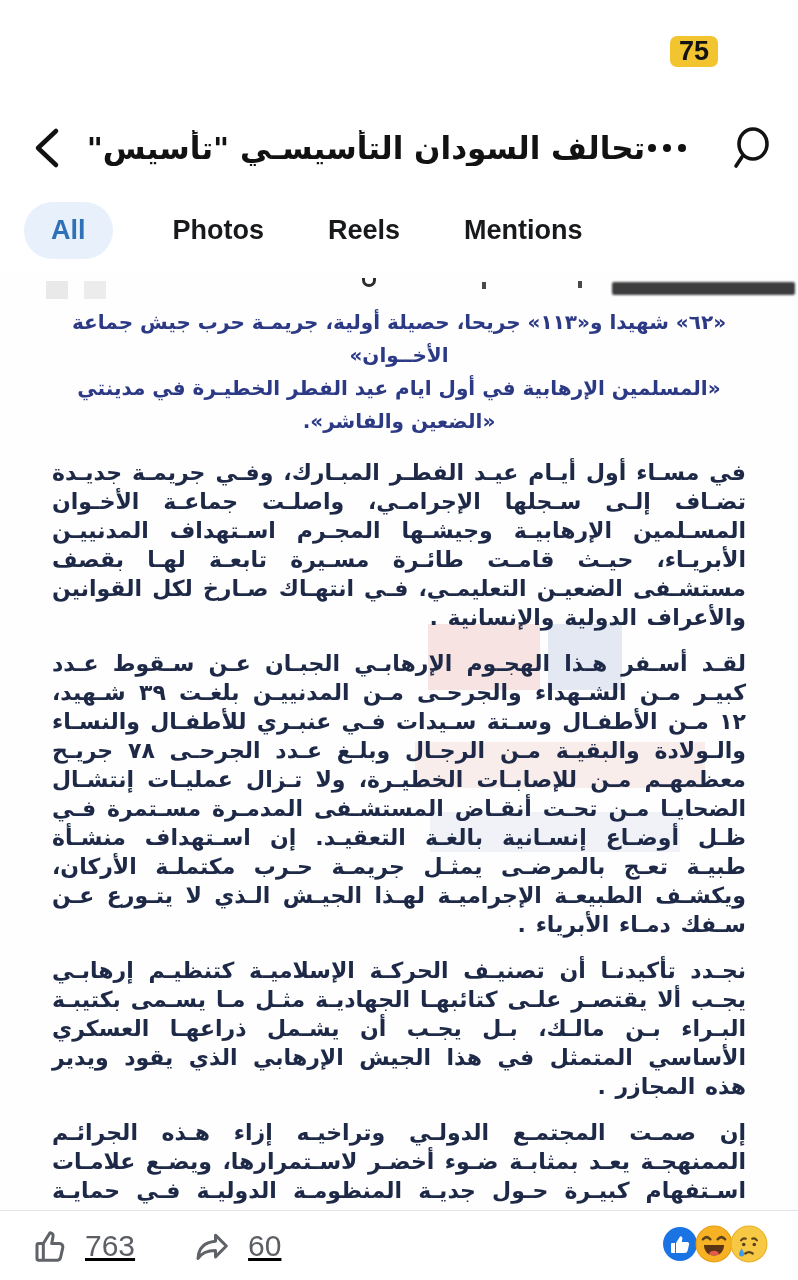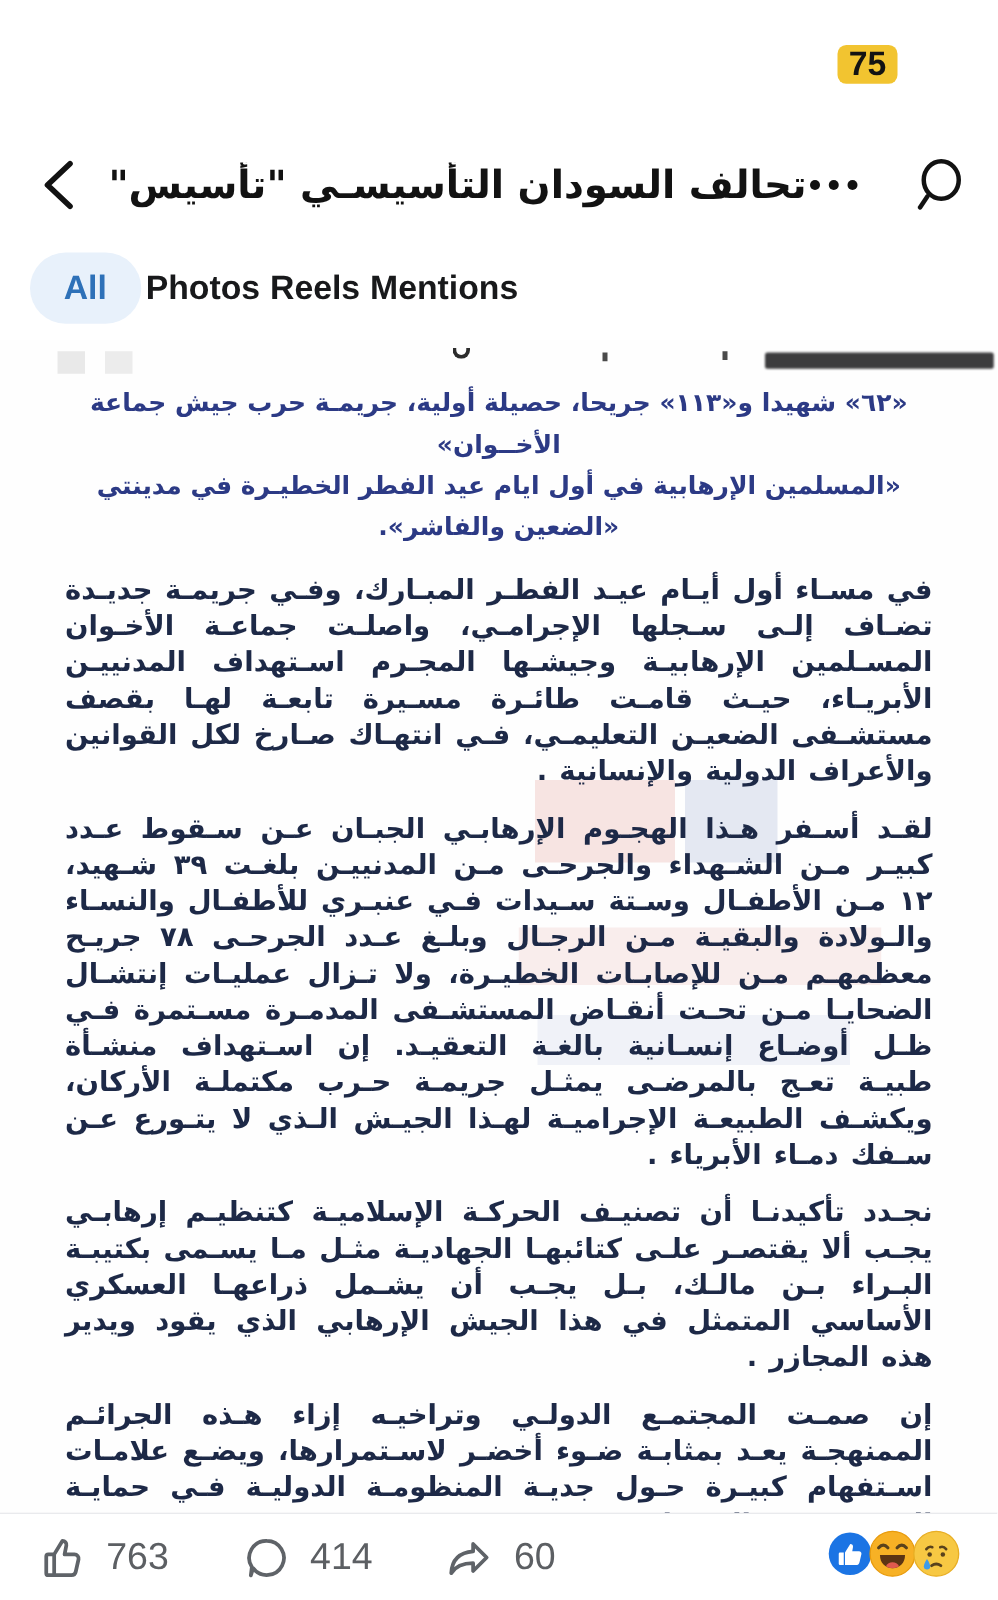--- a/index.html
+++ b/index.html
@@ -16,21 +16,21 @@
   
   .header { height:80px; display:flex; align-items:center; padding:0 26px 0 30px; }
   .back-btn { width:46px; height:50px; display:flex; align-items:center; }
   .hdr-title { flex:1; text-align:center; font-weight:bold; font-size:31px; color:#121212;
                white-space:nowrap; overflow:hidden; padding-left:8px; }
   .dots { display:flex; gap:7px; margin-right:42px; }
   .dots span { width:8px; height:8px; border-radius:50%; background:#121212; display:block; }
   .search-btn { width:44px; height:48px; display:flex; align-items:center; justify-content:center; }
 
   
-  .tabs { height:84px; display:flex; align-items:center; padding-left:24px; }
+  .tabs { height:84px; display:flex; align-items:center; padding-left:24px; gap:56px; }
   .tab { font-size:27px; font-weight:bold; color:#18191b; padding:13px 4px; }
   .tab.active { color:#2e71b8; background:#e8f1fb; padding:13px 27px; border-radius:36px; }
 
   
   .doc { position:relative; height:938px; width:100%; background:#fefefe; overflow:hidden; }
   .remnant-bar  { position:absolute; top:10px; left:612px; width:183px; height:13px;
                   background:#3c3c3e; filter:blur(1px); border-radius:2px; }
   .remnant-sq1  { position:absolute; top:9px; left:46px;  width:22px; height:18px; background:#e9e9e9; }
   .remnant-sq2  { position:absolute; top:9px; left:84px;  width:22px; height:18px; background:#ececec; }
   .remnant-mark { position:absolute; top:6px; left:362px; width:14px; height:9px;
@@ -45,21 +45,21 @@
   .wm-band2{ top:540px; left:430px; width:250px; height:40px; background:rgba(60,90,170,.07); }
 
   .doc-inner { position:relative; padding:34px 52px 0 52px; }
   .headline { text-align:center; font-weight:bold; font-size:20px; line-height:33px;
               color:#2c3a85; margin-bottom:20px; }
   .doc p.body { text-align:justify; font-weight:bold; font-size:22px; line-height:29px;
                 color:#1d2947; margin-bottom:17px; word-spacing:2px; }
 
   
   .engagebar { height:70px; border-top:1px solid #e2e4e8; display:flex; align-items:center;
-               padding:0 30px; }
+               padding:0 30px;text-decoration:underline; }
   .eng-group { display:flex; align-items:center; gap:15px; margin-right:58px; }
   .eng-count { font-size:30px; color:#5c5f63; }
   .eng-icon  { stroke:#5f6368; fill:none; stroke-width:1.8; stroke-linecap:round; stroke-linejoin:round; }
   .reactions { margin-left:auto; display:flex; align-items:center; }
   .reactions > span { display:block; margin-left:-3px; }
 </style>
 </head>
 <body>
 
 <div class="statusbar">
@@ -123,26 +123,20 @@
 
 <div class="engagebar">
   <div class="eng-group">
     <svg class="eng-icon" width="40" height="40" viewBox="0 0 24 24">
       <path d="M8 20.5H5.2a1 1 0 0 1-1-1v-8a1 1 0 0 1 1-1H8m0 10v-10m0 10h8.3a2.1 2.1 0 0 0 2.05-1.65l1.35-6A2 2 0 0 0 17.75 10.5H13l.85-4.3A1.85 1.85 0 0 0 12 4L8 10.5"></path>
     </svg>
     <span class="eng-count">763</span>
   </div>
   <div class="eng-group">
     <svg class="eng-icon" width="40" height="40" viewBox="0 0 24 24">
-      <path d="M12.3 4a8.2 8.2 0 1 1-6.6 13.1L4.6 20.6l.5-4A8.2 8.2 0 0 1 12.3 4z"></path>
-    </svg>
-    <span class="eng-count">414</span>
-  </div>
-  <div class="eng-group">
-    <svg class="eng-icon" width="40" height="40" viewBox="0 0 24 24">
       <path d="M13.5 5.5 20 12l-6.5 6.5v-3.8c-5.5 0-8.6 1.8-10.5 4.8.3-5.8 3.5-9.8 10.5-10.4V5.5z"></path>
     </svg>
     <span class="eng-count">60</span>
   </div>
 
   <div class="reactions">
     <span>
       <svg width="36" height="36" viewBox="0 0 36 36">
         <circle cx="18" cy="18" r="17" fill="#1b74e4"></circle>
         <path d="M10 17h3v10h-3a1 1 0 0 1-1-1v-8a1 1 0 0 1 1-1zm4 10V17l4.2-6.8c1.5 0 2.4 1 2.2 2.4L19.8 16h5.4c1.3 0 2.2 1.1 1.9 2.3l-1.5 6.4A3 3 0 0 1 22.7 27H14z" fill="#ffffff"></path>

